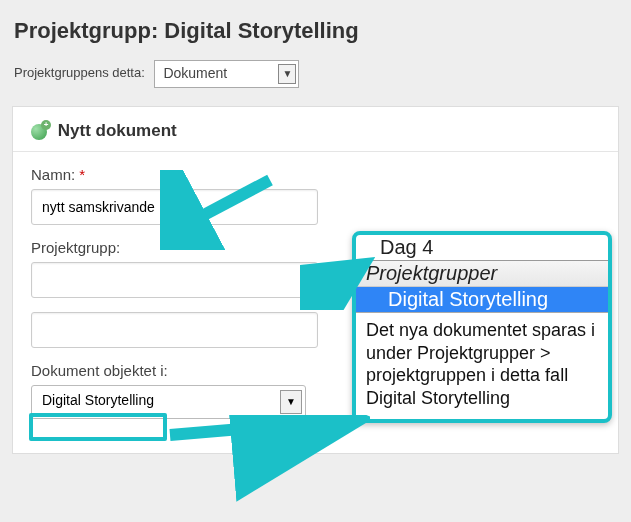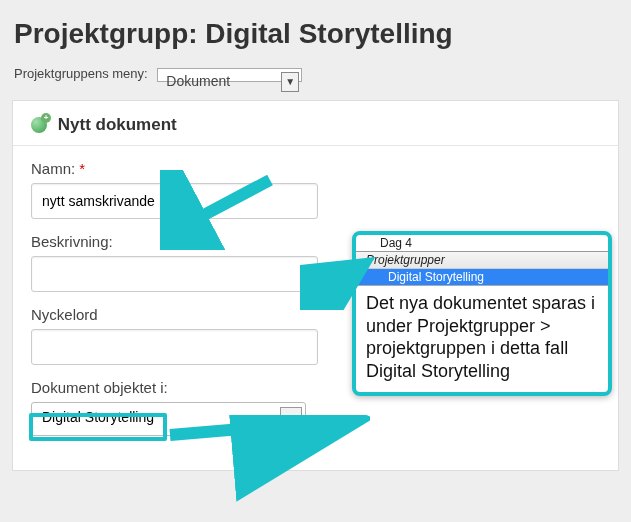--- a/index.html
+++ b/index.html
@@ -5,36 +5,36 @@
   * { box-sizing: border-box; margin: 0; padding: 0; }
   body {
     font-family: Arial, Helvetica, sans-serif;
     background: #eeeeee;
     width: 631px;
     height: 522px;
     position: relative;
     overflow: hidden;
   }
   .page-title {
-    font-size: 28px;
+    font-size: 22px;
     font-weight: bold;
     color: #333;
     padding: 18px 0 10px 14px;
   }
   .menu-row {
     padding: 6px 0 18px 14px;
     font-size: 13px;
     color: #444;
   }
   .menu-label { display: inline-block; margin-right: 6px; }
   .menu-select {
     display: inline-block;
     border: 1px solid #aaa;
     background: #fff;
-    height: 14px;
+    height: 28px;
     width: 145px;
     vertical-align: middle;
     position: relative;
     font-size: 14px;
     padding: 4px 8px;
   }
   .menu-select .arrow-box {
     position: absolute;
     right: 2px; top: 3px;
     width: 18px; height: 20px;
@@ -131,21 +131,21 @@
     position: absolute;
     left: 352px; top: 231px;
     width: 260px;
     border: 4px solid #1bc0c8;
     border-radius: 8px;
     background: #fff;
     box-shadow: 0 2px 6px rgba(0,0,0,.25);
     overflow: hidden;
   }
   .callout-list {
-    font-size: 12px;
+    font-size: 20px;
     border-bottom: 1px solid #aaa;
   }
   .callout-list .row {
     padding: 1px 8px 1px 24px;
     color: #222;
   }
   .callout-list .row.group {
     font-weight: normal;
     font-style: italic;
     padding-left: 10px;
@@ -168,21 +168,21 @@
     position: absolute;
     pointer-events: none;
   }
 </style>
 </head>
 <body>
 
 <div class="page-title">Projektgrupp: Digital Storytelling</div>
 
 <div class="menu-row">
-  <span class="menu-label">Projektgruppens meny:</span>
+  <span class="menu-label">Projektgruppens detta:</span>
   <span class="menu-select">
     <span>Dokument</span>
     <span class="arrow-box">▼</span>
   </span>
 </div>
 
 <div class="panel">
   <div class="panel-header">
     <span class="globe-icon"></span>
     <span>Nytt dokument</span>
@@ -190,26 +190,25 @@
 
   <div class="form-group">
     <label class="form-label">
       <span>Namn:</span>
       <span class="req">*</span>
     </label>
     <input type="text" class="text-input" value="nytt samskrivande" style="">
   </div>
 
   <div class="form-group">
-    <label class="form-label">Beskrivning:</label>
+    <label class="form-label">Projektgrupp:</label>
     <input type="text" class="text-input" value="" style="">
   </div>
 
   <div class="form-group">
-    <label class="form-label">Nyckelord</label>
     <input type="text" class="text-input" value="" style="">
   </div>
 
   <div class="form-group">
     <label class="form-label">Dokument objektet i:</label>
     <div class="select-box">
       <span>Digital Storytelling</span>
       <span class="arrow-box">▼</span>
     </div>
   </div>

